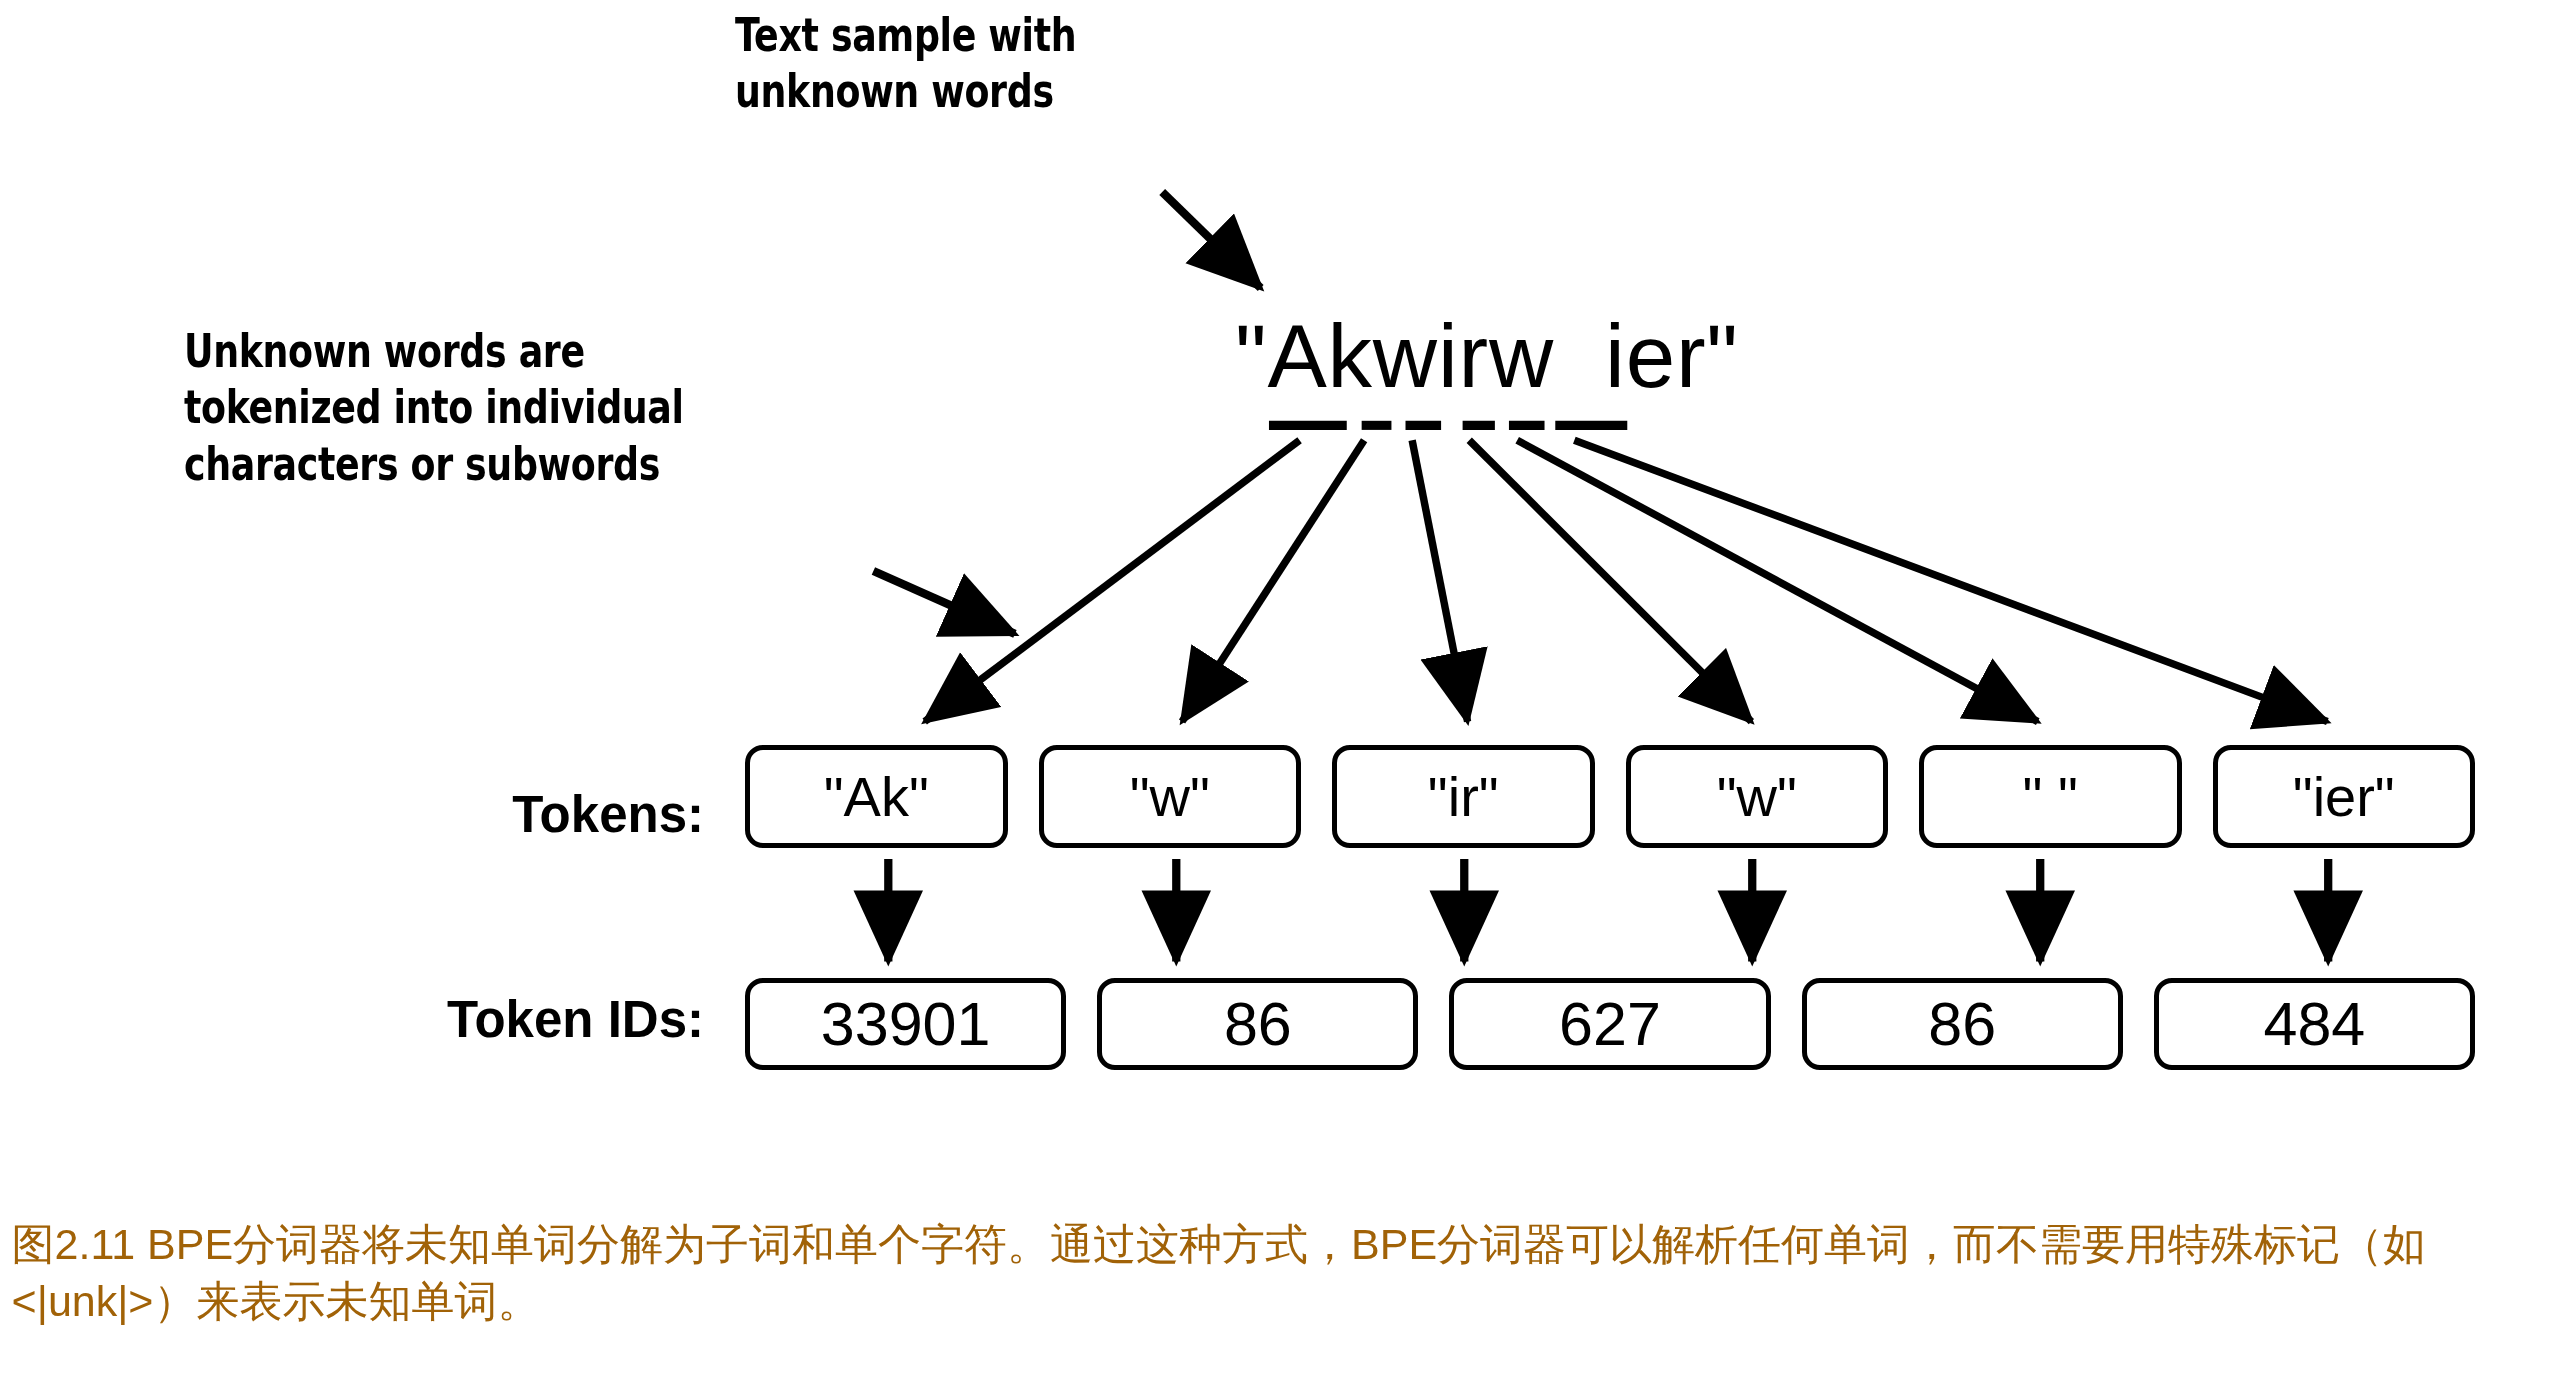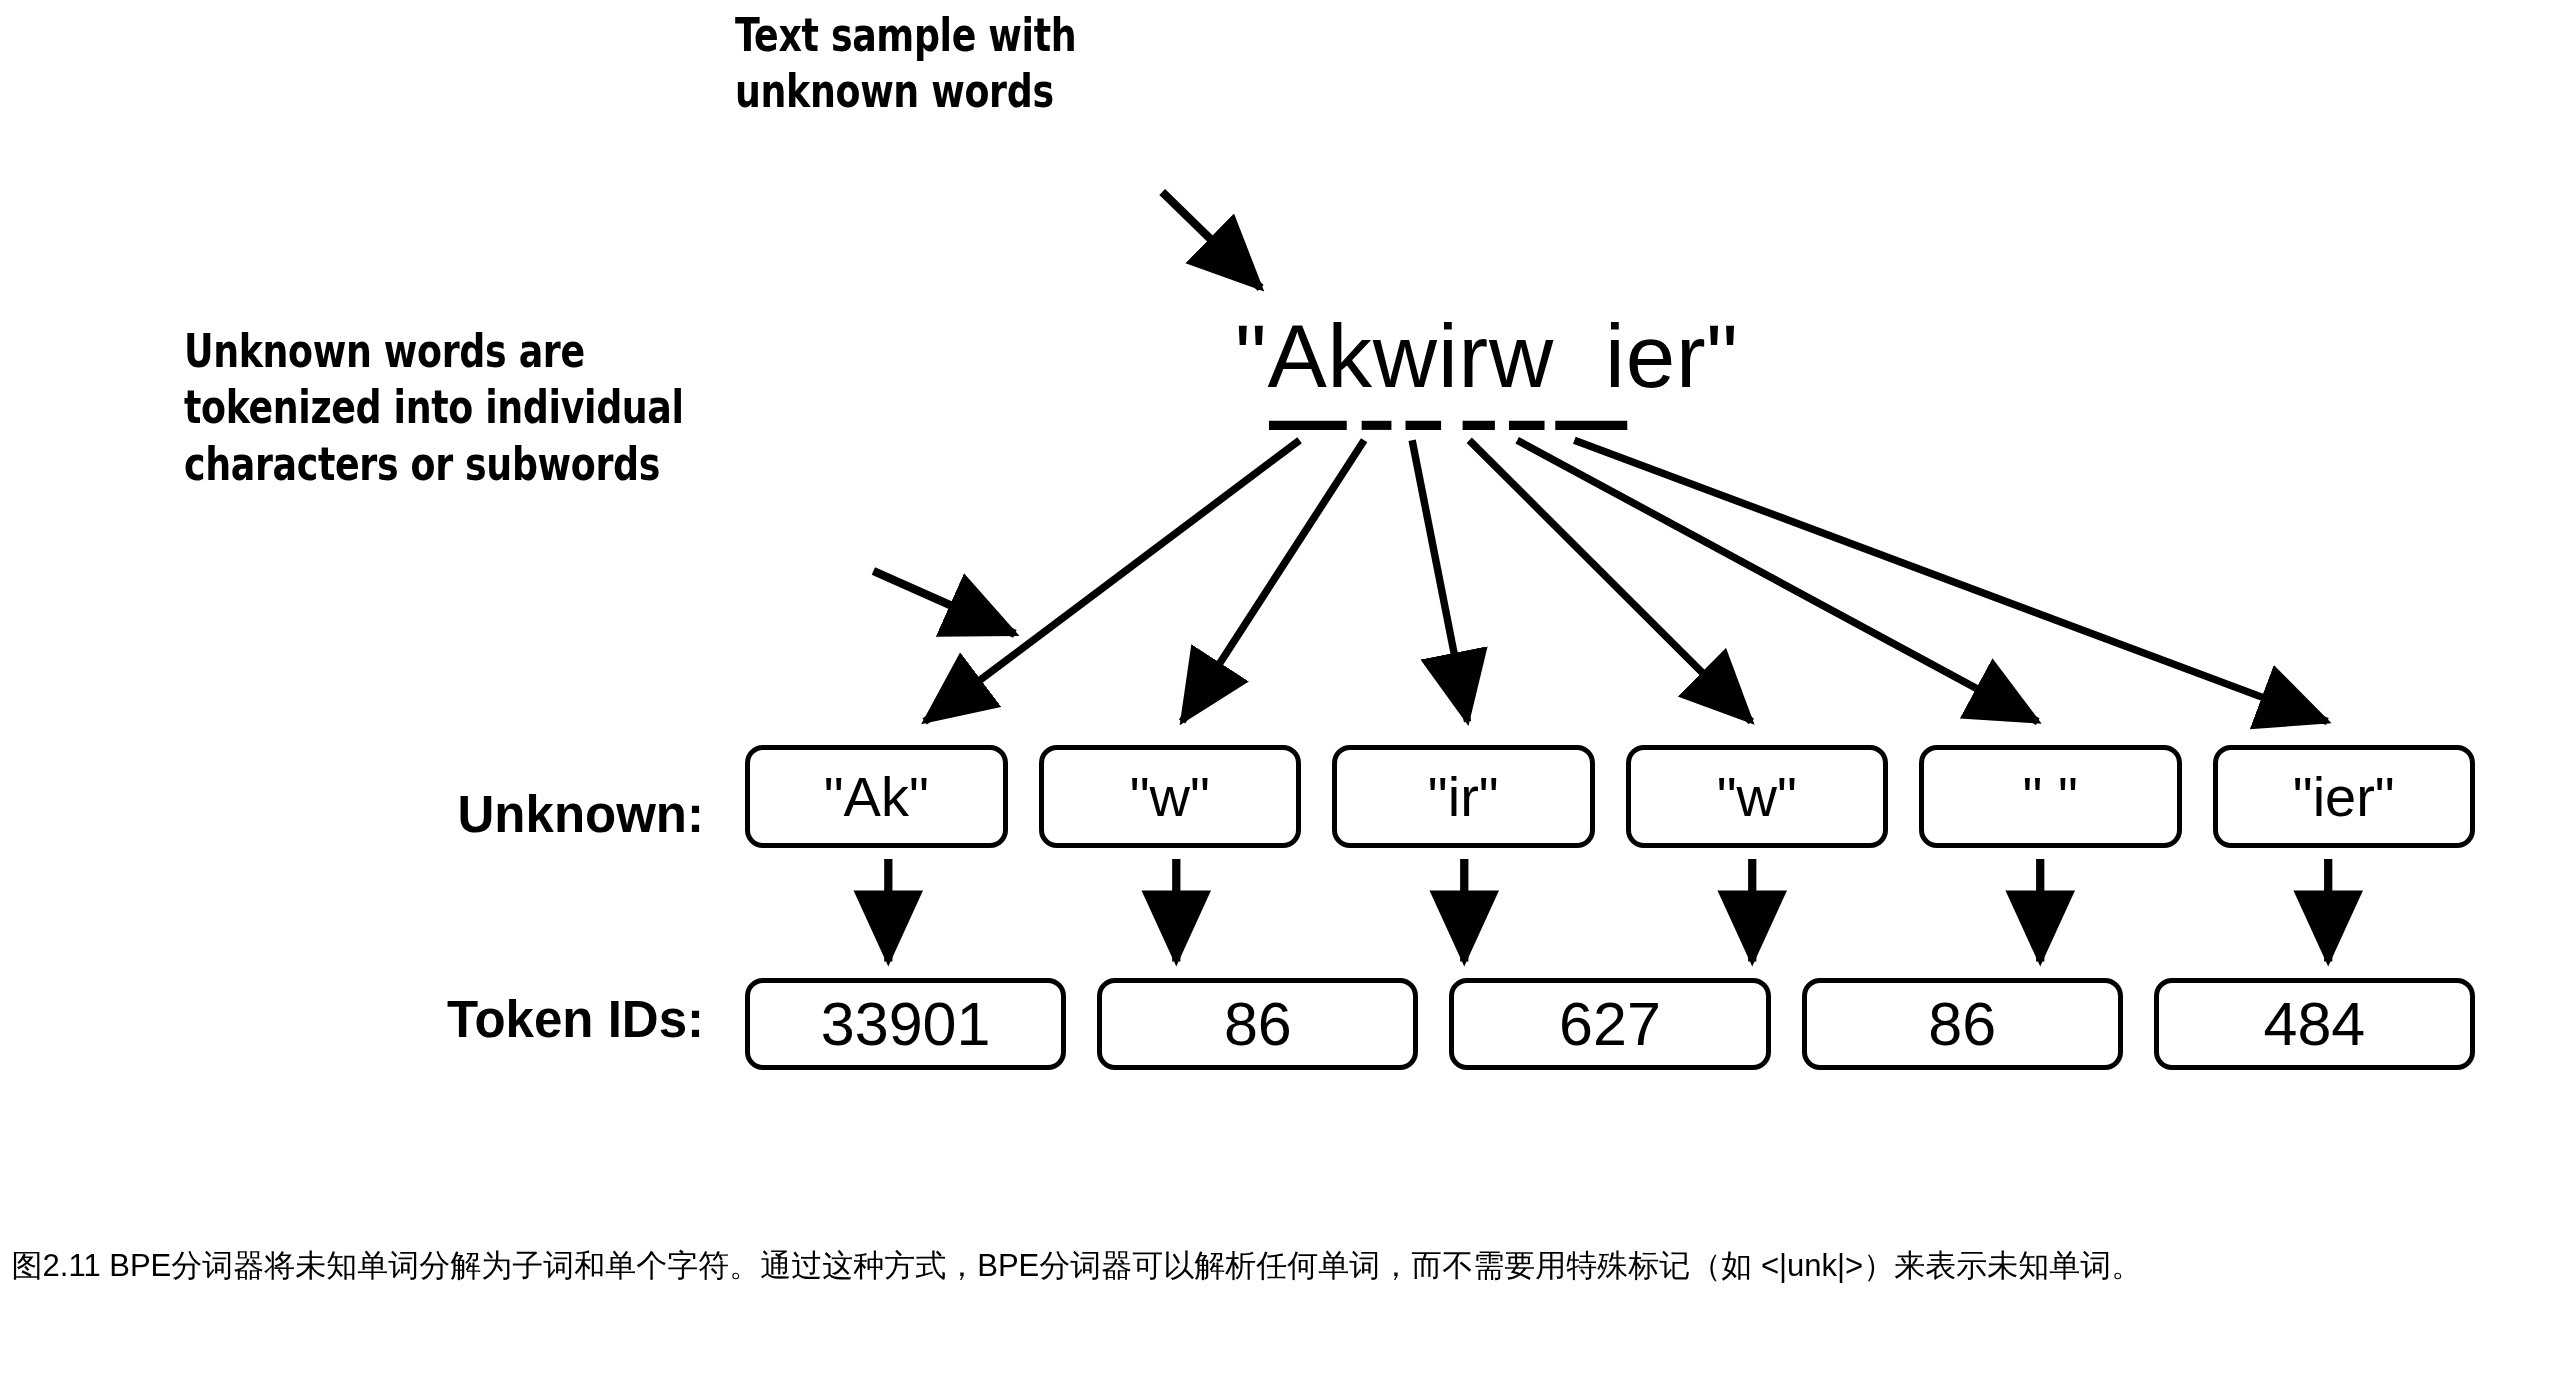--- a/index.html
+++ b/index.html
@@ -114,27 +114,27 @@
     left: 0; top: 0;
     width: 2576px;
     height: 1377px;
     pointer-events: none;
   }
 
   
   #caption {
     position: absolute;
     left: 11.6px;
-    top: 1246px;
+    top: 1216px;
     width: 2550px;
     font-family: "Liberation Sans", sans-serif;
     font-weight: 400;
-    font-size: 31px;
+    font-size: 43px;
     line-height: 1.32;
-    color: #000000;
+    color: #a16207;
     letter-spacing: 0px;
   }
 </style>
 </head>
 <body>
 
 <div id="stage">
 
   <svg id="overlay" viewBox="0 0 3112 1664">
     <defs>
@@ -180,21 +180,21 @@
 
   <div class="annot" id="annot-sample">Text sample with
 unknown words</div>
 
   <div class="annot" id="annot-unknown">Unknown words are
 tokenized into individual
 characters or subwords</div>
 
   <div id="akwirw-string">"Akwirw  ier"</div>
 
-  <div class="row-label" id="label-tokens">Unknown:</div>
+  <div class="row-label" id="label-tokens">Tokens:</div>
 
   <div class="row-label" id="label-token-ids">Token IDs:</div>
 
   <div class="box-row" id="tokens-row">
     <div class="cell">
       <span class="cell-text">"Ak"</span>
     </div>
     <div class="cell">
       <span class="cell-text">"w"</span>
     </div>

